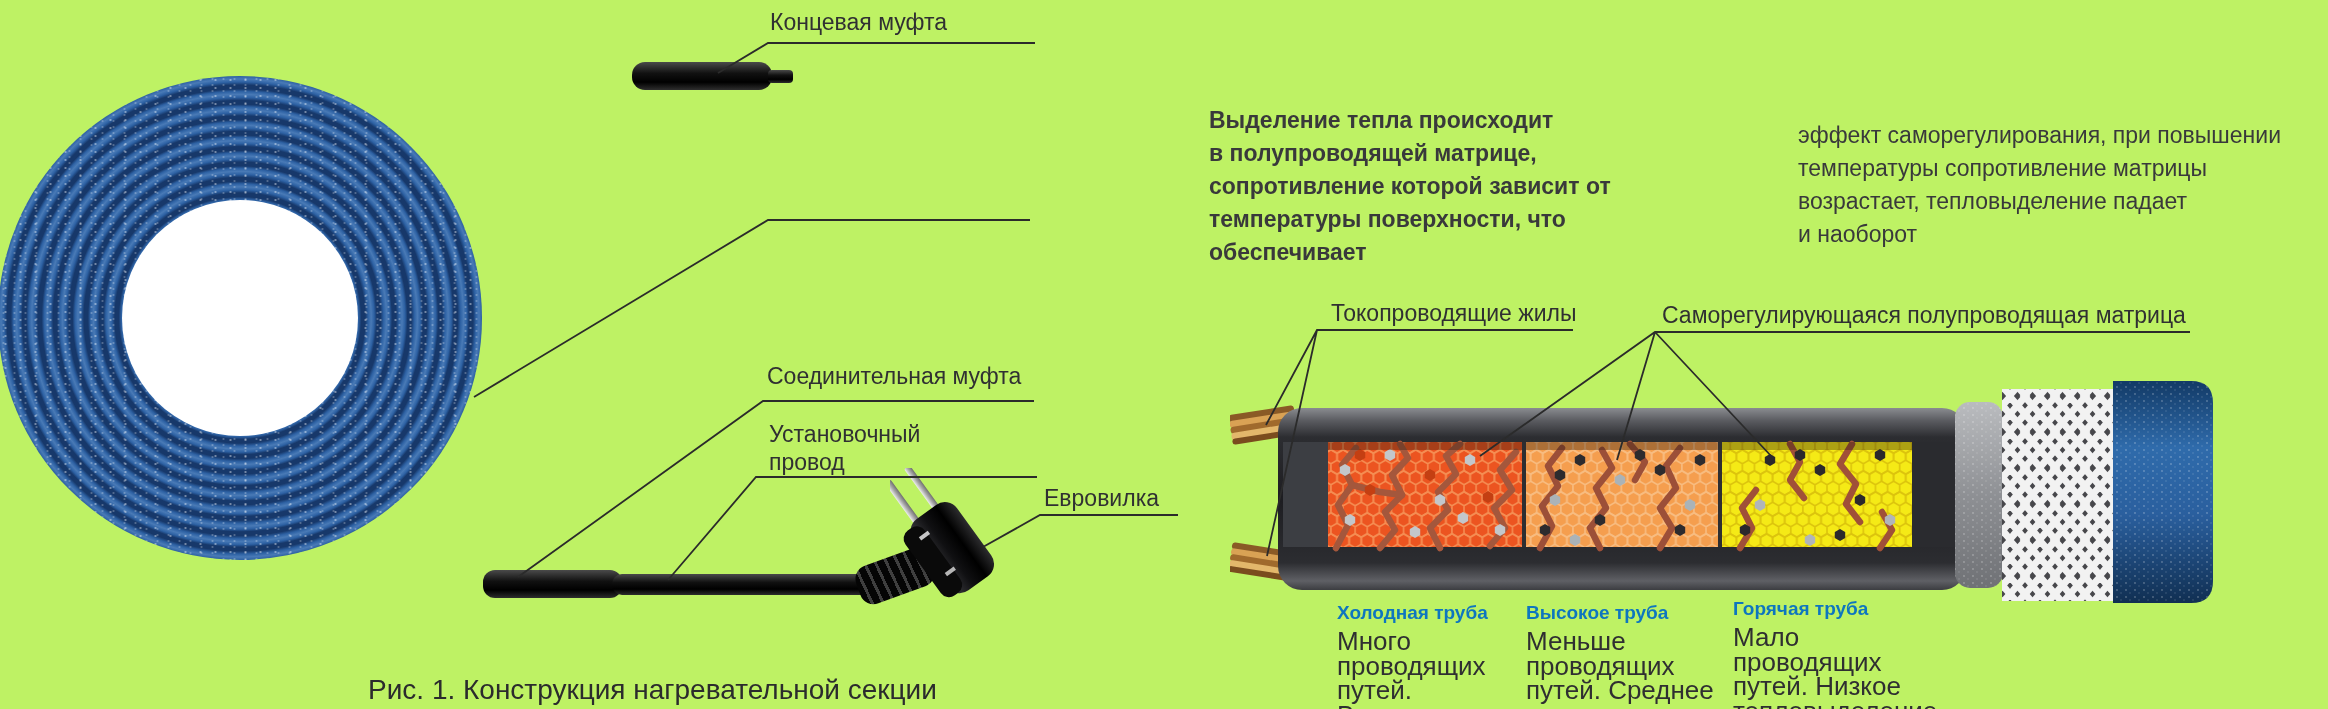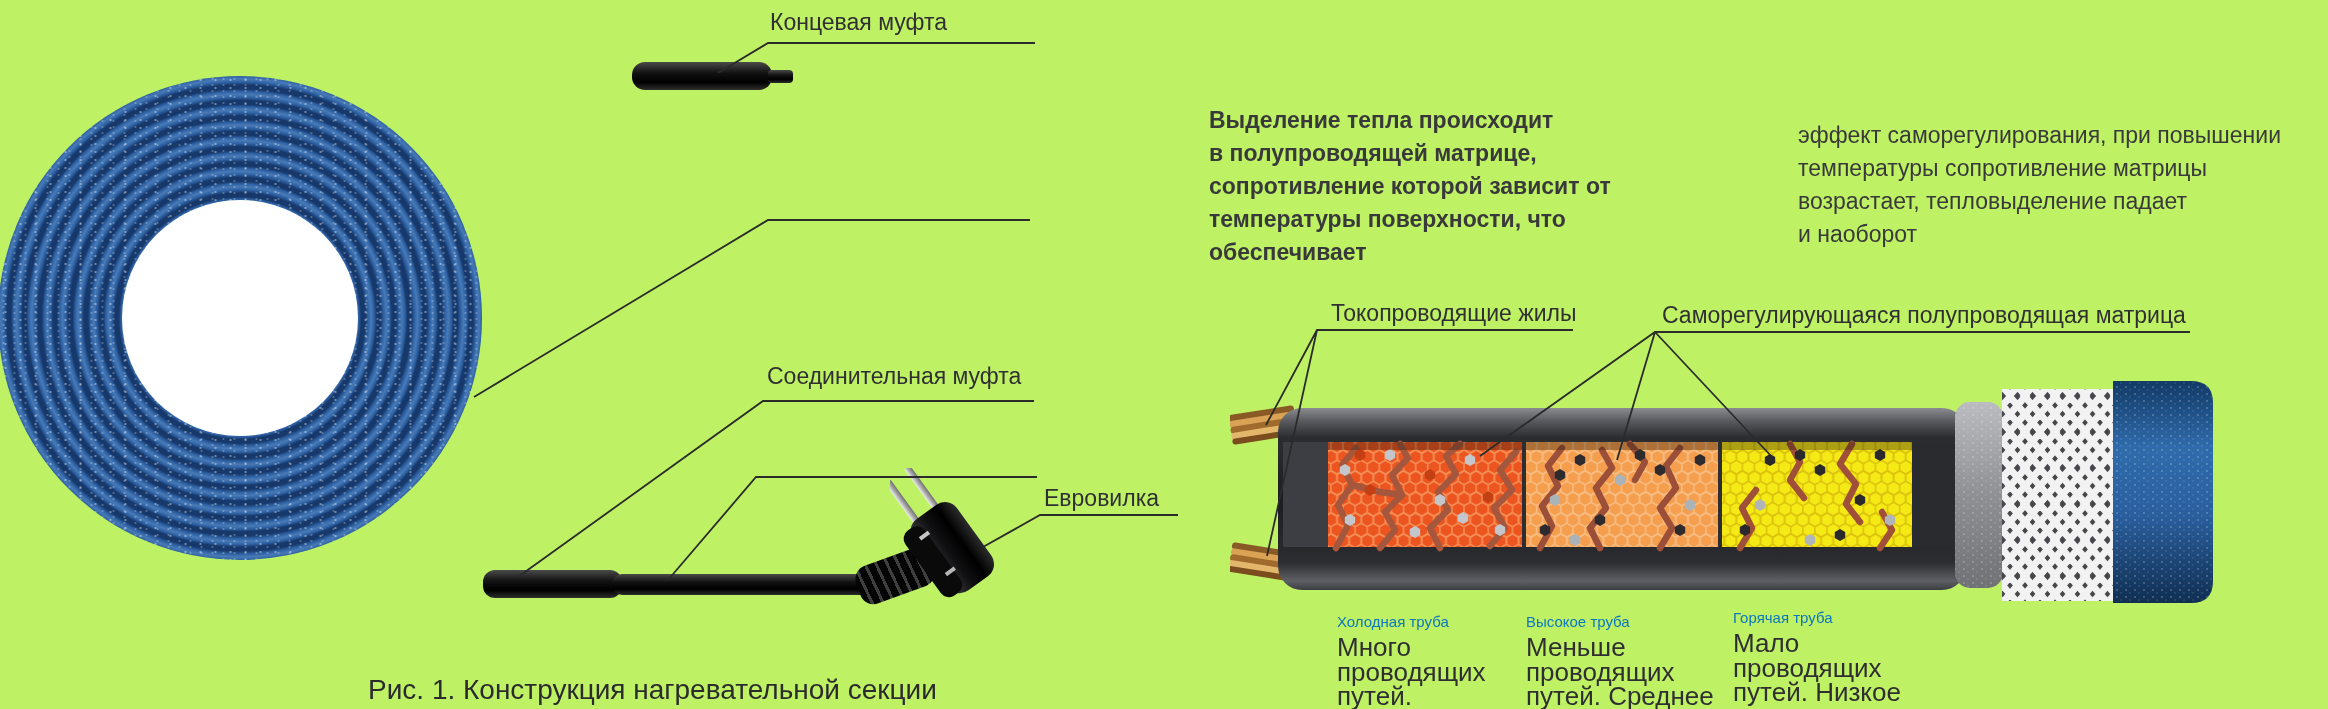--- a/index.html
+++ b/index.html
@@ -46,21 +46,21 @@
     background:repeating-linear-gradient(85deg,#050505 0 7px,#3f3f3f 7px 10px);
     z-index:3;
   }
   .plug-svg{left:890px;top:468px;width:120px;height:150px;z-index:4;}
 
   
   .lbl{font-size:23px;line-height:28px;letter-spacing:0;white-space:pre-line;z-index:6;}
   .caption{font-size:28px;white-space:nowrap;z-index:6;color:#2b2b2d;margin-top:48px;}
   .para{font-size:23px;line-height:33px;white-space:pre-line;color:#39393b;z-index:6;}
   .zone{z-index:6;}
-  .zone .zone-title{font-size:15px;font-weight:normal;color:var(--heading_blue,#0e76bf);margin:12px 0 5px 0;white-space:nowrap;}
+  .zone .zone-title{font-size:19px;font-weight:bold;color:var(--heading_blue,#0e76bf);margin:1px 0 5px 0;white-space:nowrap;}
   .zone .zone-desc{font-size:26px;line-height:24.5px;white-space:pre-line;color:#2f2f31;}
 
   .leader-svg{left:0;top:0;width:2328px;height:709px;z-index:5;pointer-events:none;}
   .fig2-svg{left:1230px;top:380px;width:1000px;height:230px;z-index:1;}
 </style>
 </head>
 <body>
 
 <div class="canvas">
 
@@ -95,20 +95,22 @@
       <rect x="72" y="-10" width="7" height="54" rx="2.5" fill="url(#pinGrad)"></rect>
       <rect x="38" y="38" width="54" height="88" rx="15" fill="url(#plugBody)"></rect>
       <rect x="29" y="42" width="24" height="80" rx="10" fill="#0a0a0a"></rect>
       <rect x="44" y="54" width="11" height="4" fill="#e6e6e6" opacity="0.85"></rect>
       <rect x="44" y="98" width="11" height="4" fill="#e0e0e0" opacity="0.8"></rect>
     </g>
   </svg>
 
   <div class="abs lbl" style="left:770px;top:8px;">Концевая муфта</div>
   <div class="abs lbl" style="left:767px;top:362px;">Соединительная муфта</div>
+  <div class="abs lbl" style="left:769px;top:420px;">Установочный
+провод</div>
   <div class="abs lbl" style="left:1044px;top:484px;">Евровилка</div>
   <div class="abs caption" style="left:368px;top:626px;">Рис. 1. Конструкция нагревательной секции</div>
 
   <div class="abs para" style="left:1209px;top:104px;width:520px;font-weight:bold;">Выделение тепла происходит
 в полупроводящей матрице,
 сопротивление которой зависит от
 температуры поверхности, что обеспечивает</div>
   <div class="abs para" style="left:1798px;top:88px;width:520px;margin-top:31px;">эффект саморегулирования, при повышении
 температуры сопротивление матрицы
 возрастает, тепловыделение падает

